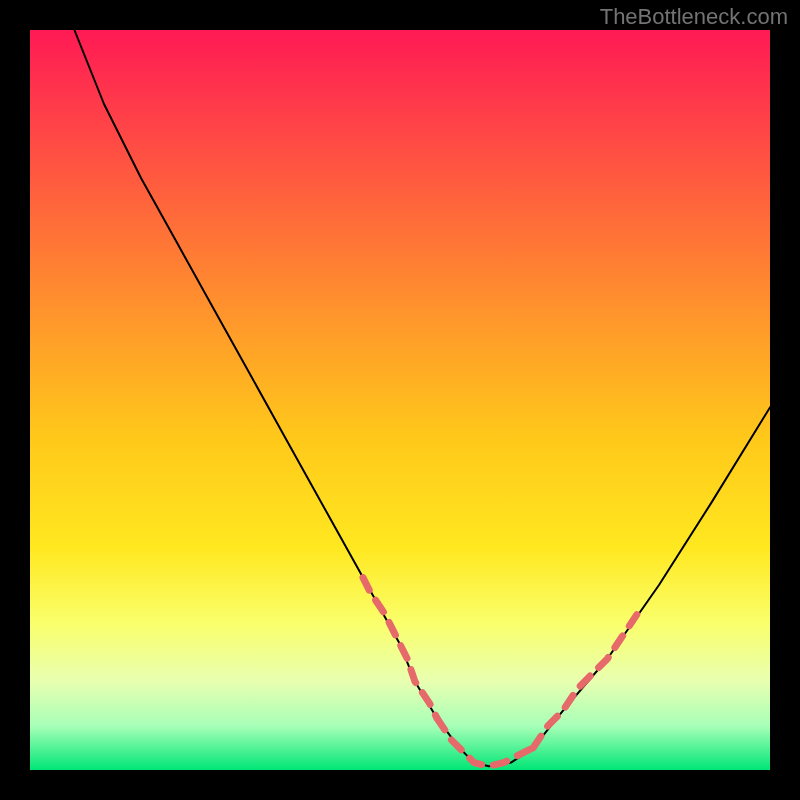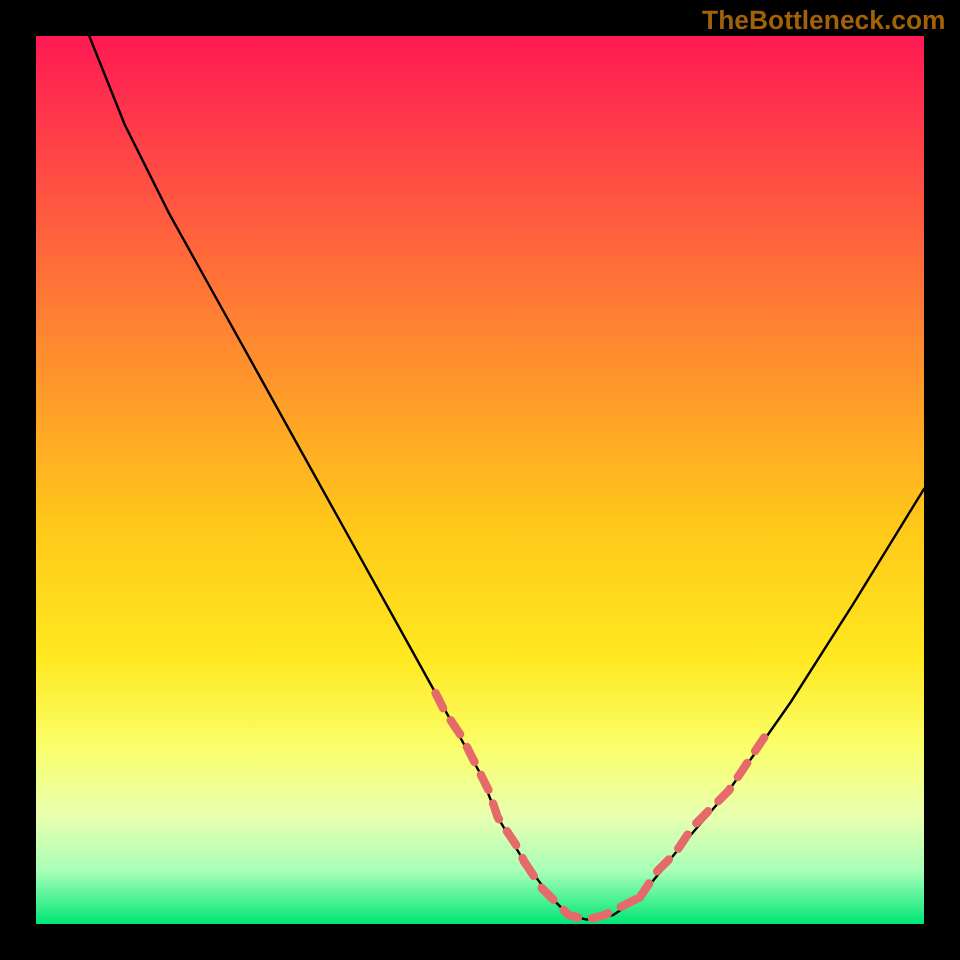--- a/index.html
+++ b/index.html
@@ -8,23 +8,23 @@
     height: 800px;
     background: #000;
     position: relative;
     overflow: hidden;
     font-family: Arial, sans-serif;
   }
   .watermark {
     position: absolute;
     top: 4px;
     right: 12px;
-    color: #a16207;
+    color: #737373;
     font-size: 22px;
-    font-weight: 700;
+    font-weight: 400;
     z-index: 10;
     margin-left: 20px;
   }
   .plot-area {
     position: absolute;
     left: 30px;
     top: 30px;
     width: 740px;
     height: 740px;
     background: linear-gradient(to bottom,

